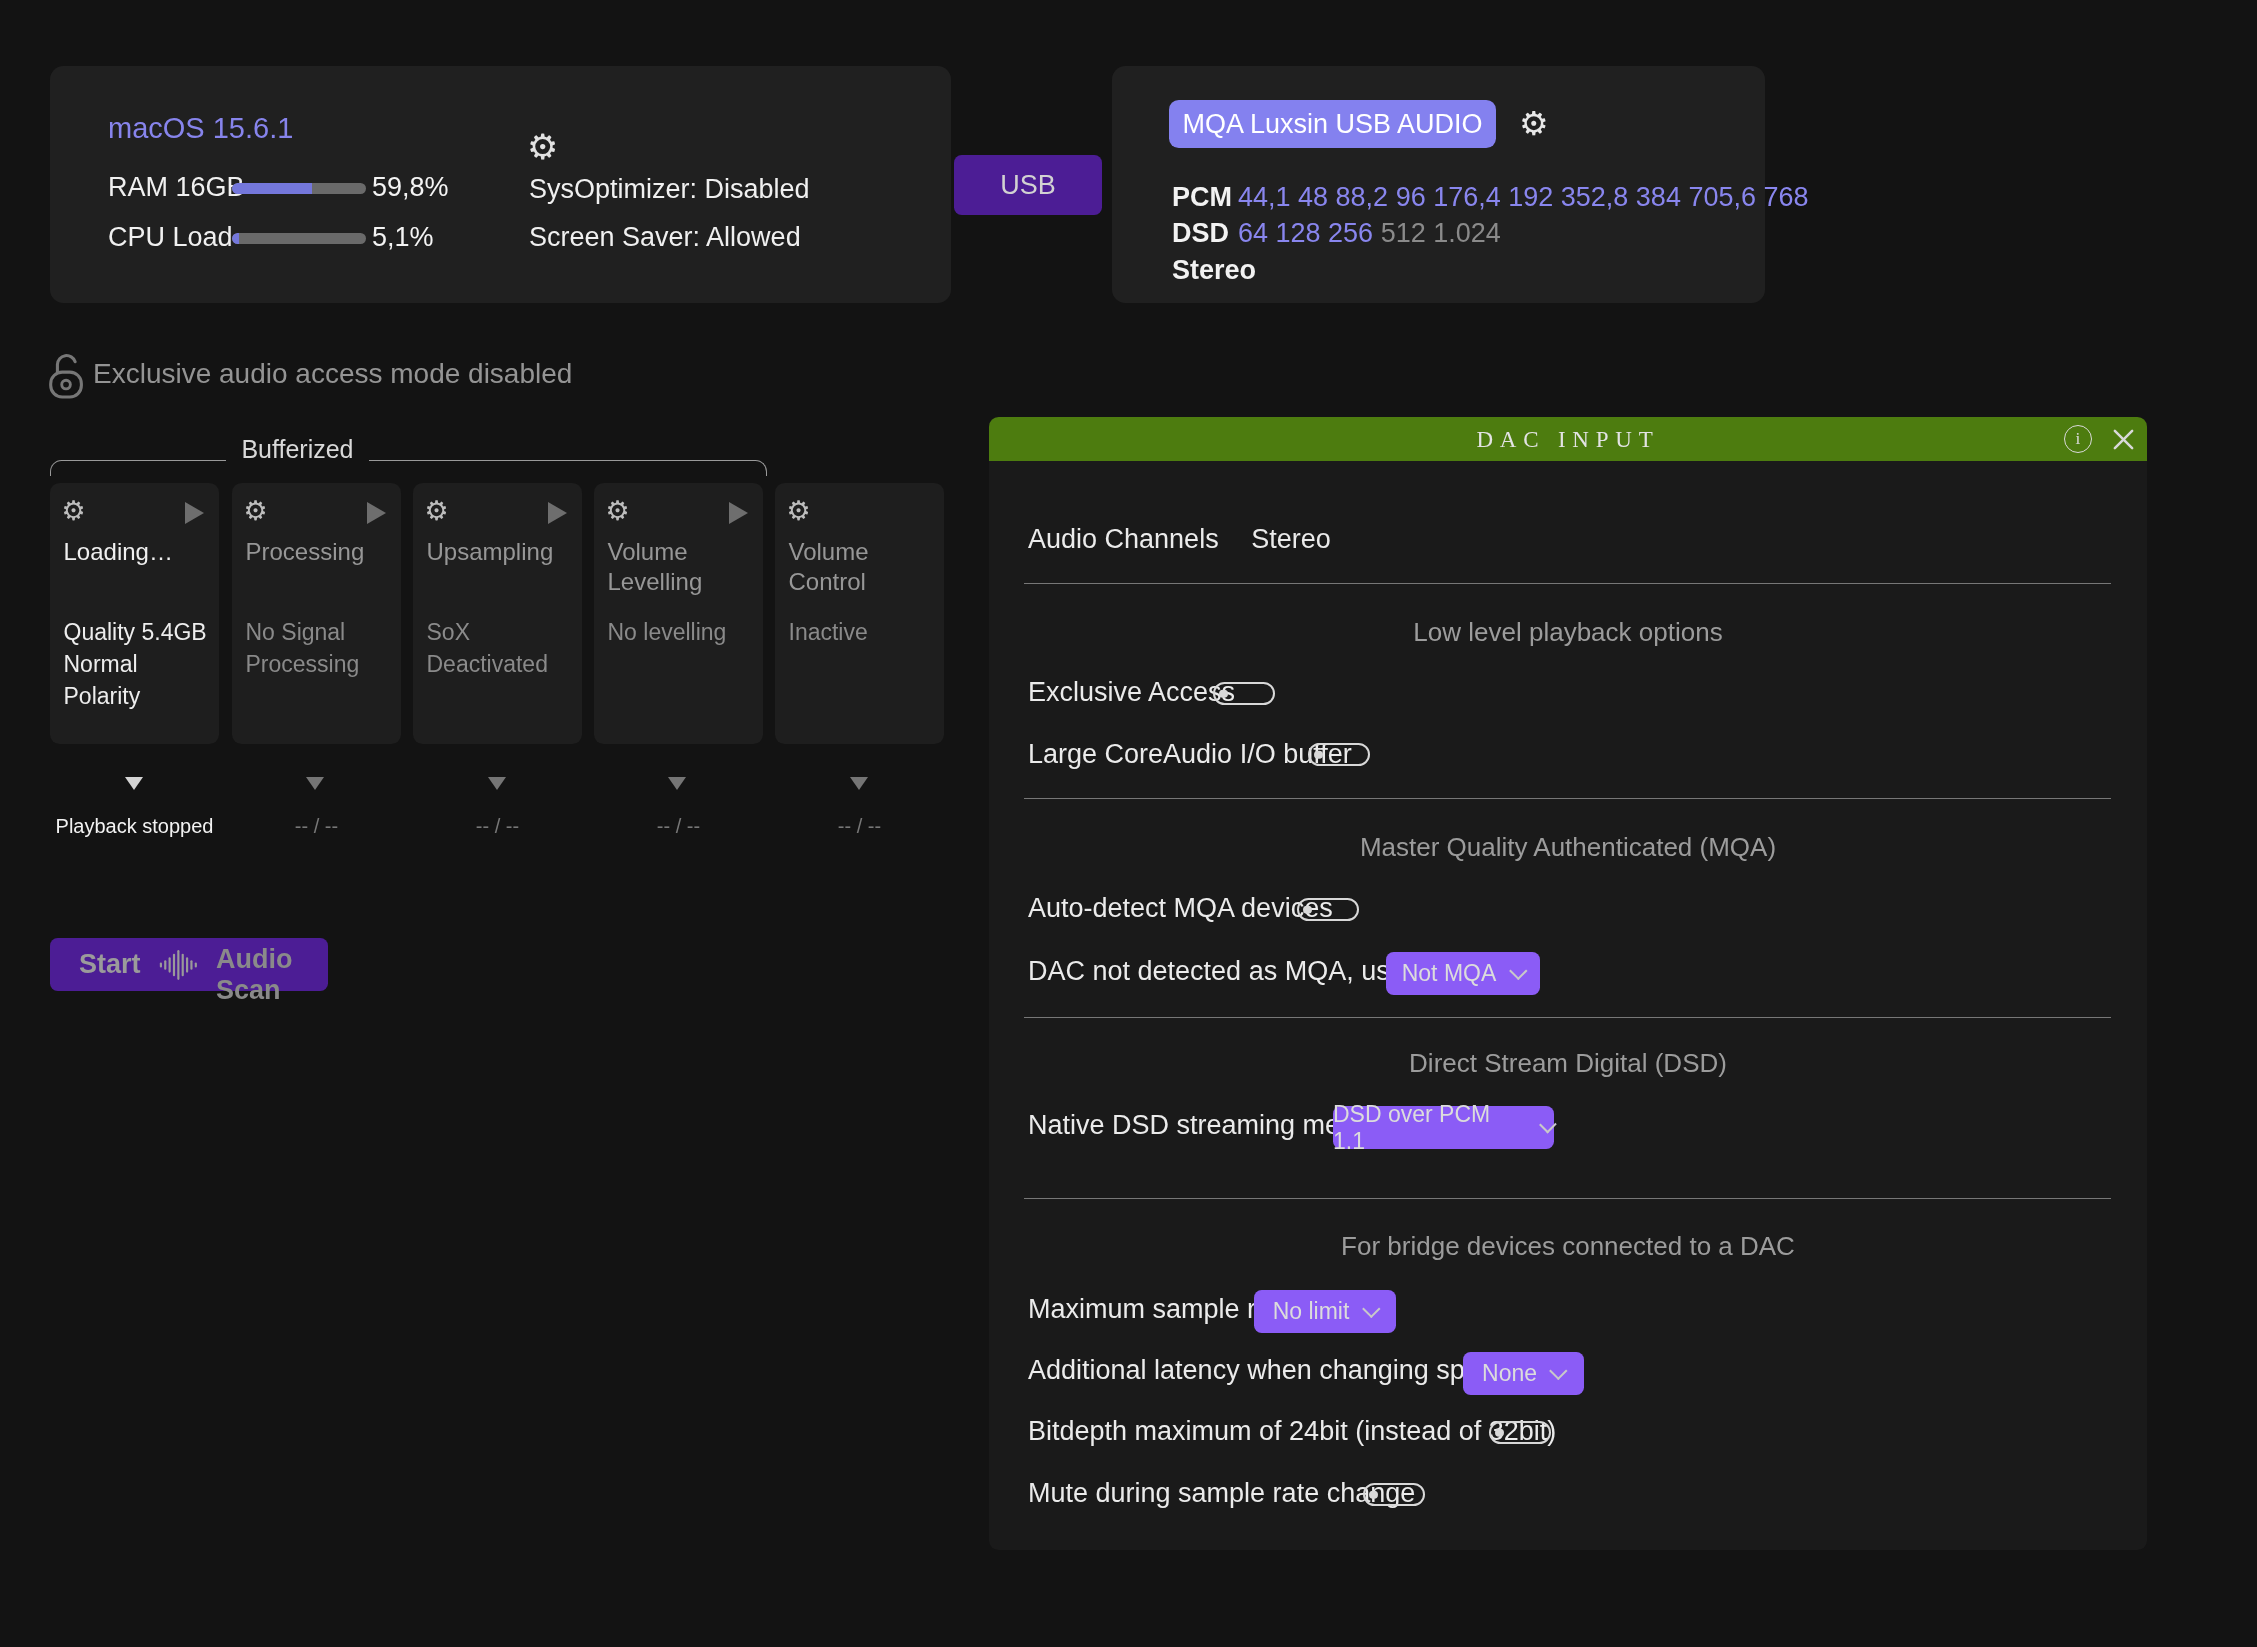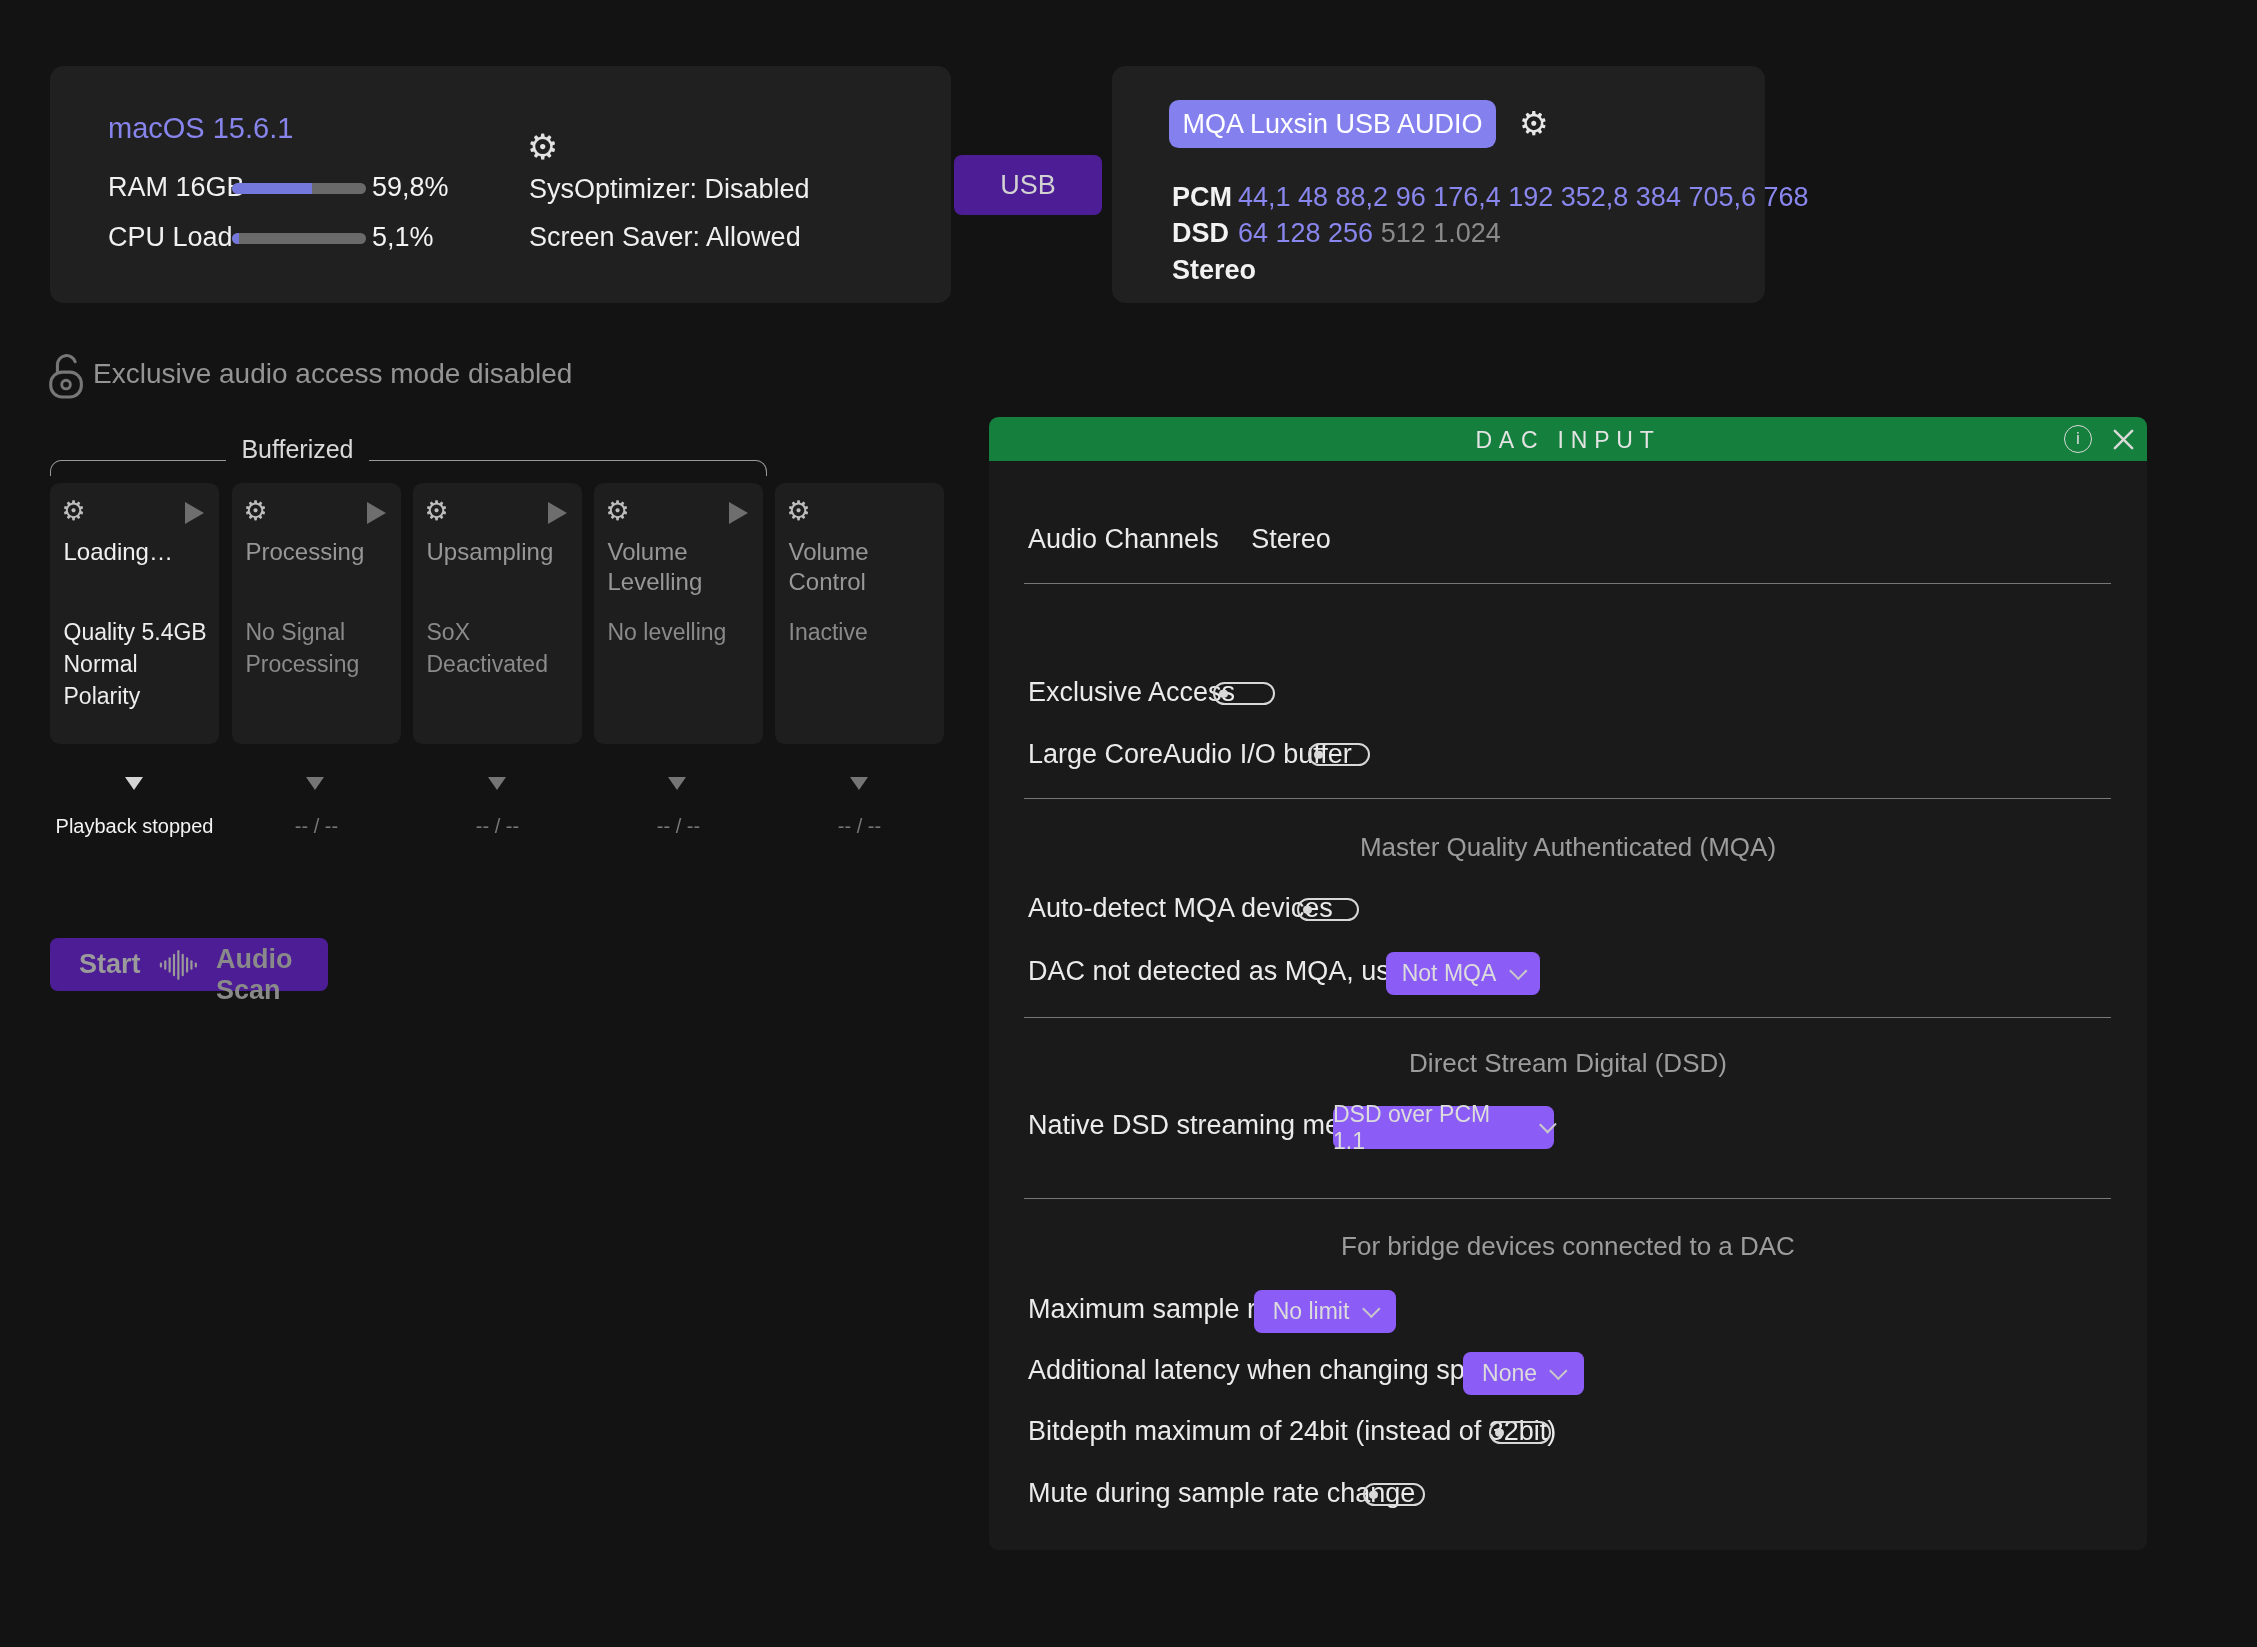--- a/index.html
+++ b/index.html
@@ -26,21 +26,21 @@
   .play-arrow{position:absolute;right:15.4px;top:19.3px;width:0;height:0;border-left:19.3px solid #6e6e6e;border-top:11.6px solid transparent;border-bottom:11.6px solid transparent;}
   .card-title{position:absolute;left:13.5px;top:54px;right:9.7px;font-size:24px;font-weight:500;color:#979797;line-height:30px;}
   .card-title.on{color:#f0f0f0;}
   .card-body{position:absolute;left:13.5px;top:133px;right:11.6px;font-size:23px;line-height:32px;color:#8a8a8a;}
   .card-body.on{color:#ededed;}
   .down-tri{position:absolute;width:0;height:0;border-top:13.5px solid #757575;border-left:9.7px solid transparent;border-right:9.7px solid transparent;}
   .down-tri.on{border-top-color:#d4d4d4;}
   .status{position:absolute;width:169px;text-align:center;font-size:20px;line-height:30px;color:#777777;}
   .status.on{color:#f2f2f2;font-weight:500;}
   .dac-panel{position:absolute;left:989px;top:417px;width:1158px;height:1133px;background:#1a1a1a;border-radius:9.7px;}
-  .dac-header{position:absolute;left:0;top:0;width:100%;height:44px;background:#15803d;border-radius:9.7px 9.7px 0 0;}
+  .dac-header{position:absolute;left:0;top:0;width:100%;height:44px;background:#4d7c0f;border-radius:9.7px 9.7px 0 0;font-family:Liberation Serif, serif;}
   .dac-title{position:absolute;width:100%;top:9.7px;text-align:center;font-size:23px;letter-spacing:6.8px;color:#e3e3e3;font-weight:500;}
   .icon-circle{position:absolute;width:26px;height:26px;border:1.9px solid #d9d9d9;border-radius:50%;display:flex;align-items:center;justify-content:center;font-size:17.4px;color:#d9d9d9;}
   .row-label{position:absolute;left:39px;font-size:27px;font-weight:500;color:#ebebeb;white-space:nowrap;}
   .divider{position:absolute;left:35px;width:1087px;border-top:1.9px solid #777777;}
   .heading{position:absolute;left:0;width:100%;text-align:center;font-size:26px;color:#9c9c9c;}
   .toggle{position:absolute;width:58px;height:19.3px;border:2.9px solid #d8d8d8;border-radius:12.6px;background:transparent;}
   .toggle::after{content:"";position:absolute;left:3.9px;top:50%;transform:translateY(-50%);width:8.7px;height:8.7px;border-radius:50%;background:#d8d8d8;}
   .dropdown{position:absolute;height:43px;background:#8b5cf6;border-radius:7.7px;display:flex;align-items:center;justify-content:center;gap:15.4px;font-size:23px;color:#dcdcdc;}
   .chev{width:10.6px;height:10.6px;border-right:2.4px solid #c9c9c9;border-bottom:2.4px solid #c9c9c9;transform:rotate(45deg) translate(-1.9px,-1.9px);}
 </style>
@@ -184,20 +184,21 @@
         <line x1="22" y1="4" x2="4" y2="22" stroke="#d9d9d9" stroke-width="2.6" stroke-linecap="round"></line>
       </svg>
     </div>
 
     <div class="row-label" style="top:107px;">
       <span>Audio Channels</span>
       <span style="margin-left:25px;">Stereo</span>
     </div>
     <div class="divider" style="top:166px;"></div>
 
+    <div class="heading" style="top:200px;">Low level playback options</div>
     <div class="row-label" style="top:260px;">Exclusive Access</div>
     <div class="toggle" style="left:224px;top:265px;"></div>
     <div class="row-label" style="top:322px;">Large CoreAudio I/O buffer</div>
     <div class="toggle" style="left:319px;top:326px;"></div>
     <div class="divider" style="top:381px;"></div>
 
     <div class="heading" style="top:415px;">Master Quality Authenticated (MQA)</div>
     <div class="row-label" style="top:476px;">Auto-detect MQA devices</div>
     <div class="toggle" style="left:308px;top:481px;"></div>
     <div class="row-label" style="top:539px;">DAC not detected as MQA, use as</div>

